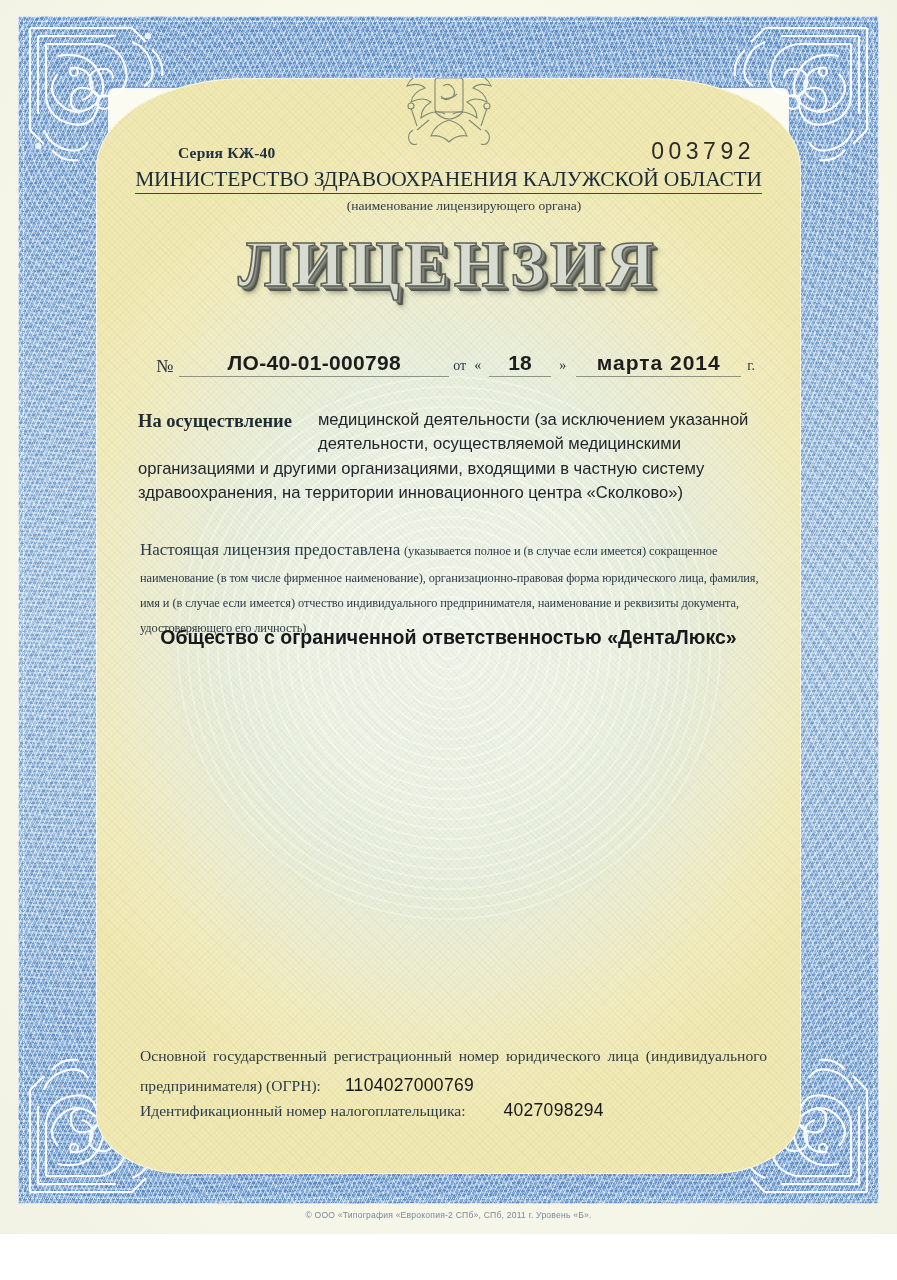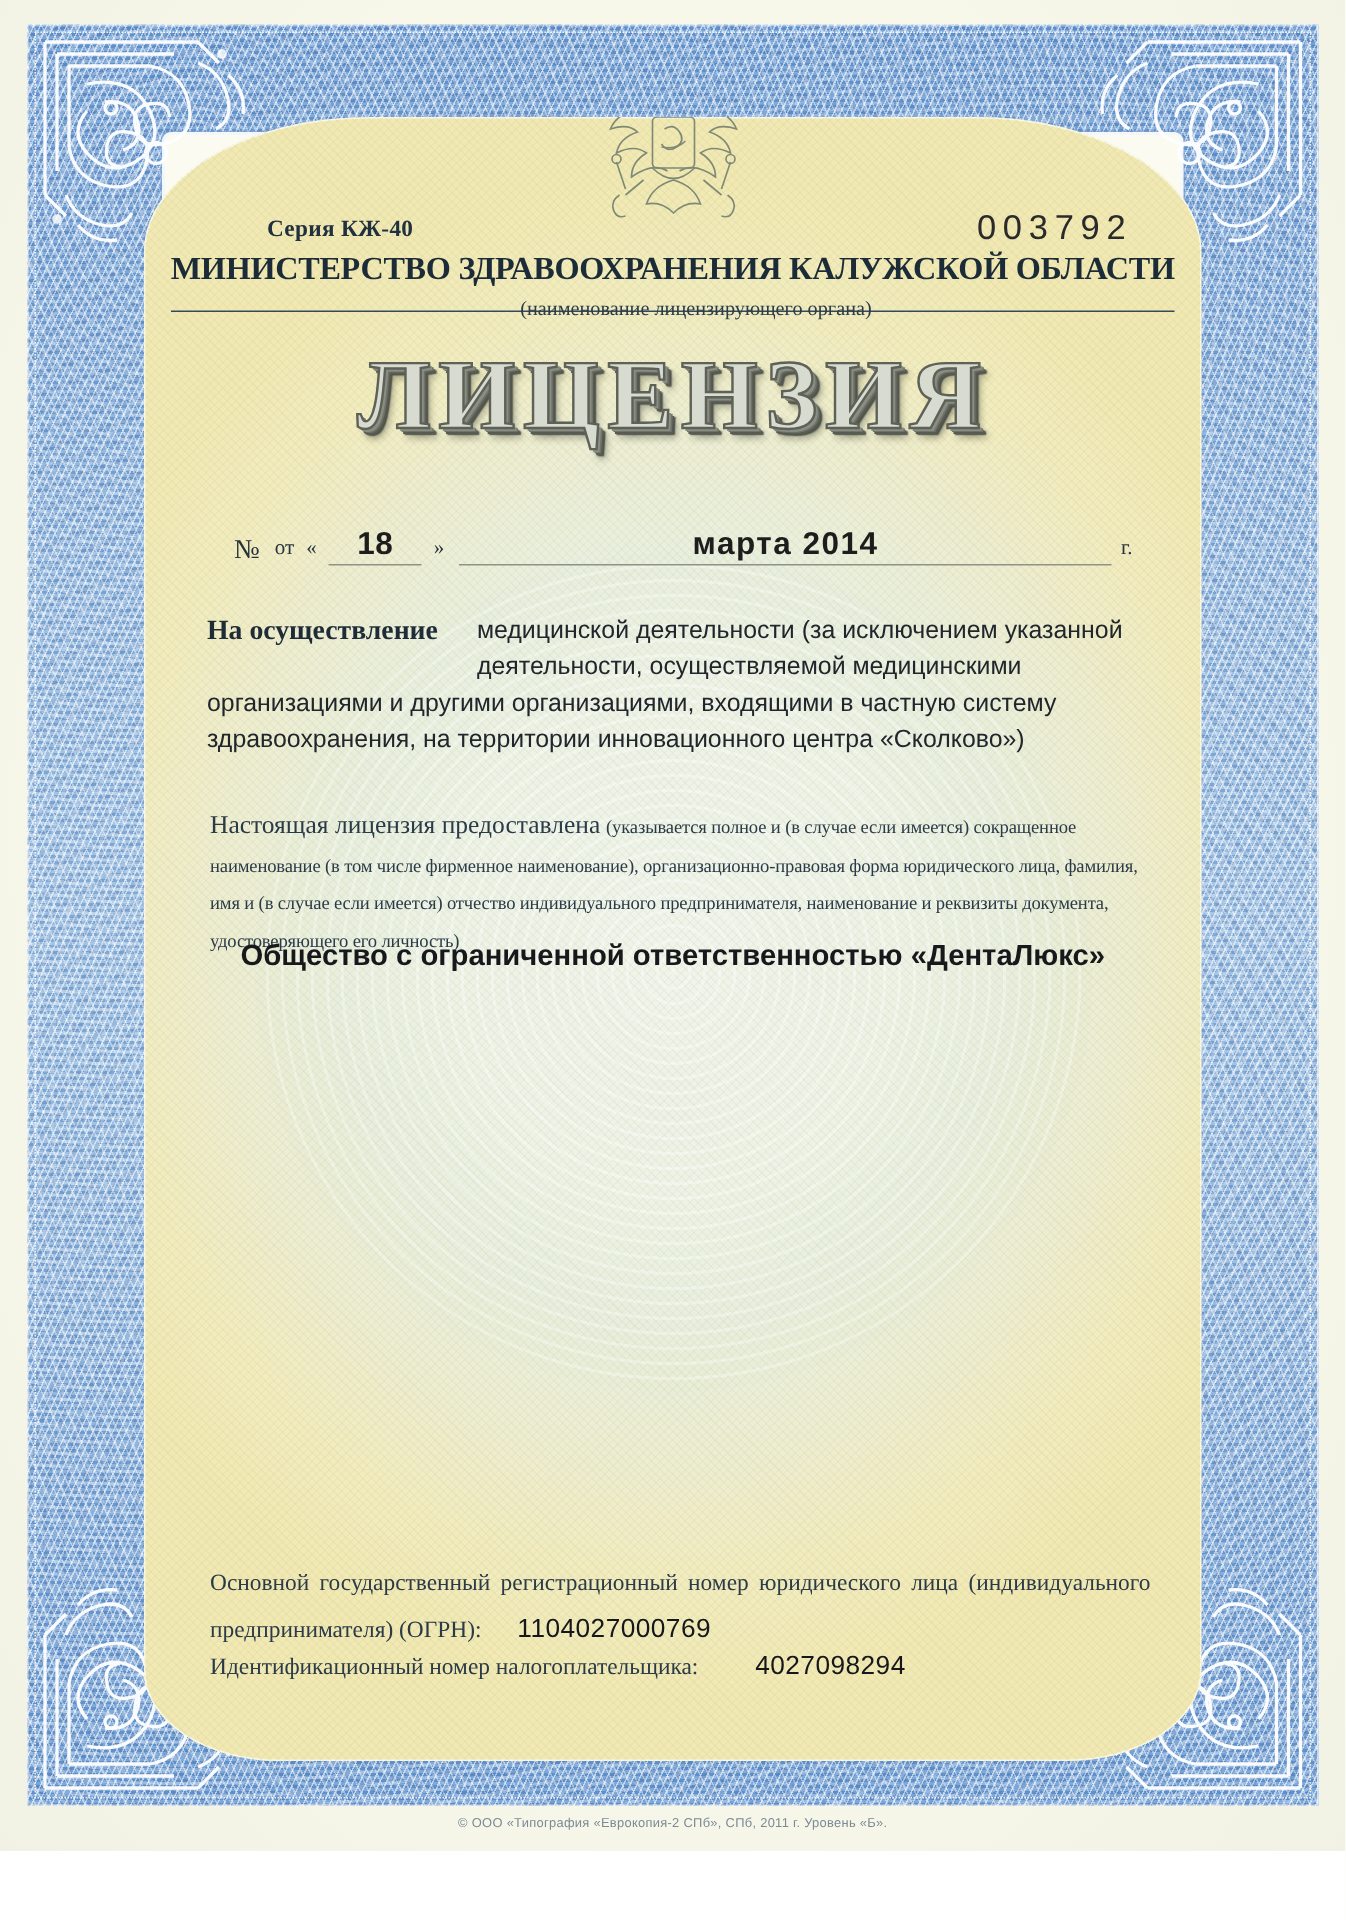--- a/index.html
+++ b/index.html
@@ -177,22 +177,21 @@
     left: 0;
     right: 0;
     top: 89px;
     text-align: center;
     font-size: 21.5px;
     color: #1c2b38;
     letter-spacing: -.2px;
   }
   .authority span {
     border-bottom: 1.4px solid #35495c;
-    padding-bottom: 16px;
-    font-weight: bold;
+    padding-bottom: 2px;
   }
   .authority-note {
     position: absolute;
     left: 0;
     right: 0;
     top: 120px;
     text-align: center;
     font-size: 13.5px;
     color: #2c3b48;
     margin-left: 31px;
@@ -479,20 +478,23 @@
       <div class="serial">003792</div>
       <div class="authority">
         <span>МИНИСТЕРСТВО ЗДРАВООХРАНЕНИЯ КАЛУЖСКОЙ ОБЛАСТИ</span>
       </div>
       <div class="authority-note">(наименование лицензирующего органа)</div>
 
       <div class="title">ЛИЦЕНЗИЯ</div>
 
       <div class="numline">
         <span class="lbl-no">№</span>
+        <span class="rule rule-no">
+          <span class="val">ЛО-40-01-000798</span>
+        </span>
         <span class="mini">от</span>
         <span class="mini">«</span>
         <span class="rule rule-day">
           <span class="val">18</span>
         </span>
         <span class="mini">»</span>
         <span class="rule rule-rest">
           <span class="val">марта  2014</span>
         </span>
         <span class="mini-g">г.</span>

